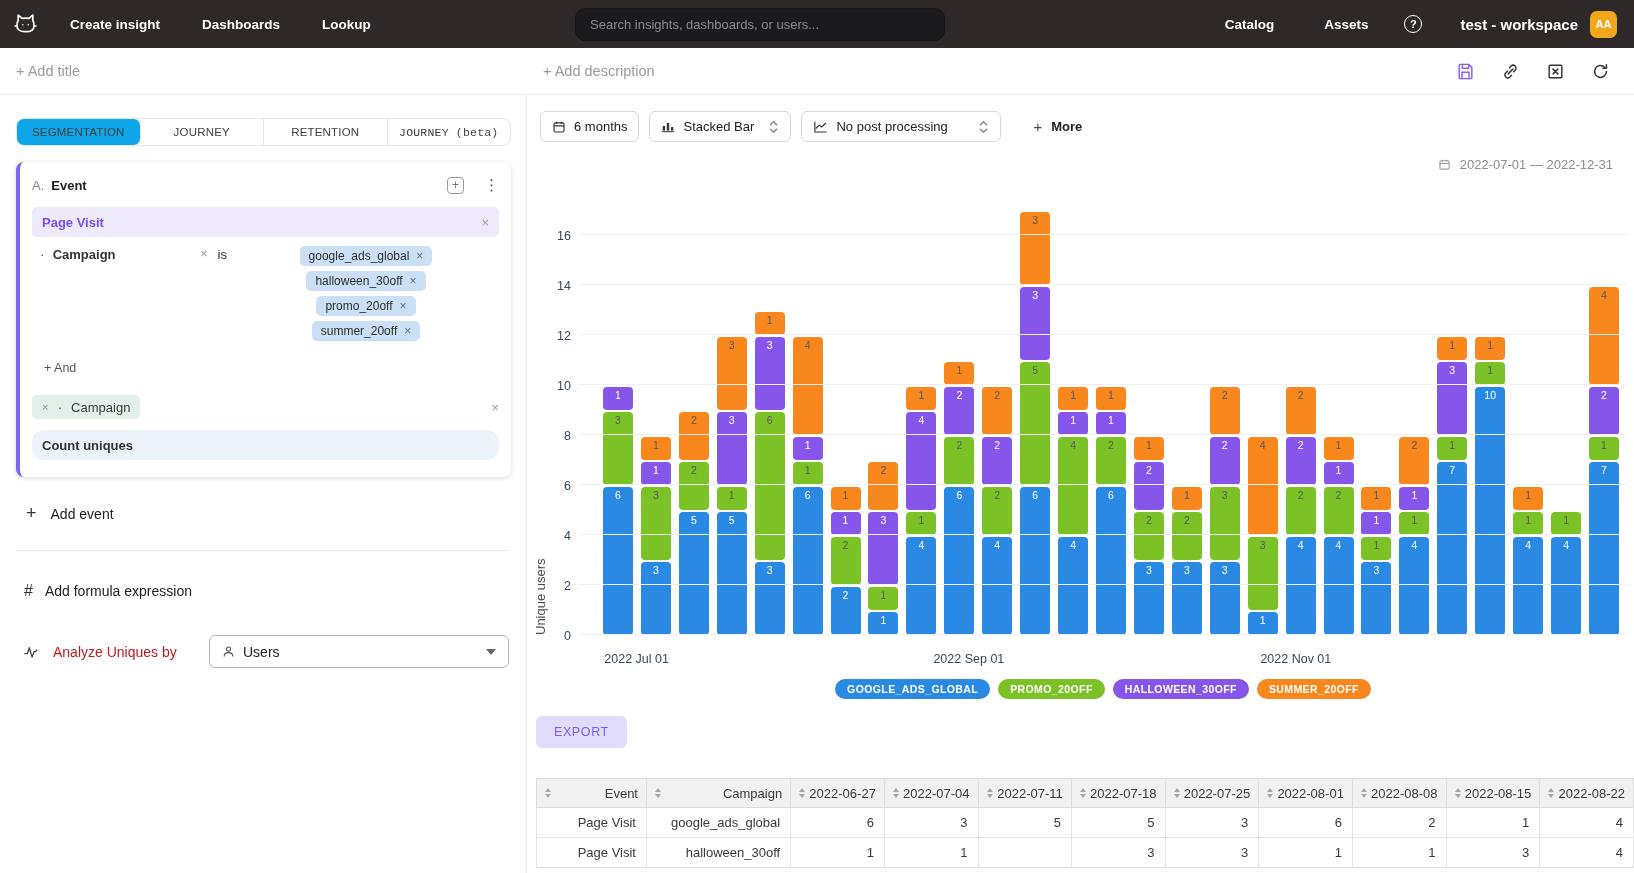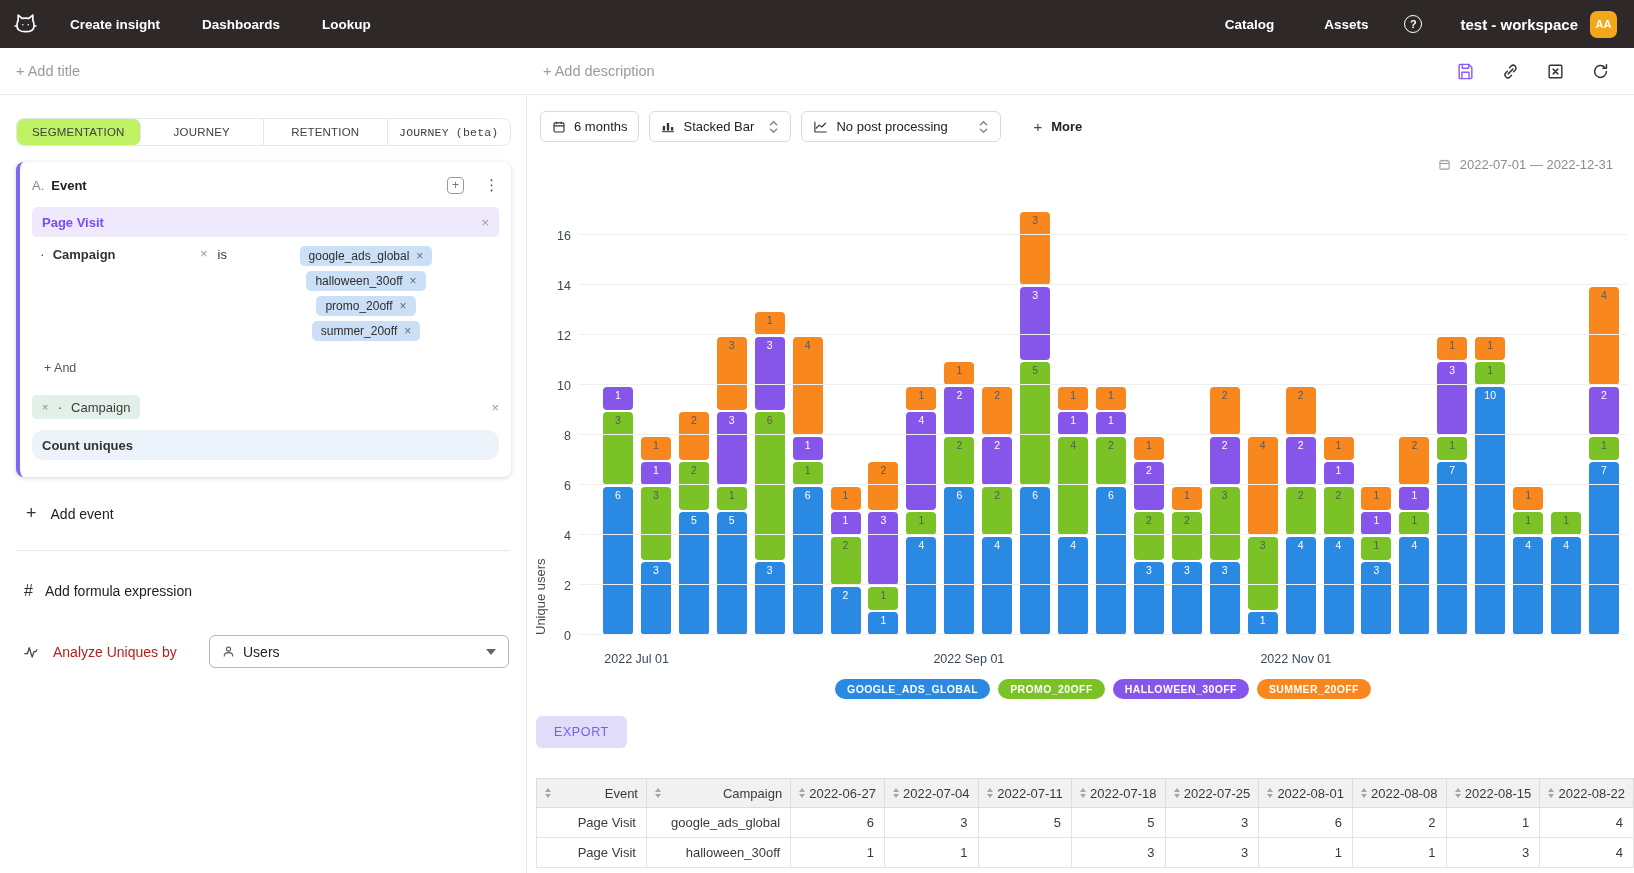--- a/index.html
+++ b/index.html
@@ -33,21 +33,21 @@
   .main { display:flex; height:778px; }
   .left-panel { width:527px; border-right:1px solid #ececec; position:relative; flex:none; }
   .content { flex:1; position:relative; }
 
   
   .tabs { position:absolute; left:16px; top:23px; width:495px; height:28px; border:1px solid #e6e6e6;
     border-radius:8px; display:flex; }
   .tab { flex:1; display:flex; align-items:center; justify-content:center; font-size:11.5px; color:#3f3f3f;
     letter-spacing:.2px; border-right:1px solid #e6e6e6; cursor:pointer; }
   .tab:last-child { border-right:none;font-family:Liberation Mono, monospace; }
-  .tab.active { background:#bef264; border-radius:7px; }
+  .tab.active { background:#0ea5e9; border-radius:7px; }
 
   .event-card { position:absolute; left:16px; top:67px; width:495px; height:315px; background:#fff;
     border-radius:8px; border-left:4px solid #7d66f0; box-shadow:0 1px 5px rgba(0,0,0,.16); padding:12px 12px; }
   .card-head { display:flex; align-items:center; height:22px; }
   .card-letter { color:#8a8a8a; font-size:13px; margin-right:7px; }
   .card-title { font-size:13px; font-weight:bold; color:#232323; }
   .plus-square { margin-left:auto; width:17px; height:17px; border:1.5px solid #9a9a9a; border-radius:4px;
     color:#777; font-size:12px; display:flex; align-items:center; justify-content:center; cursor:pointer; }
   .kebab { margin-left:20px; color:#555; font-size:15px; letter-spacing:0; cursor:pointer; }
   .pv-row { margin-top:11px; height:30px; background:#eeeafc; border-radius:5px; display:flex; align-items:center;
@@ -141,20 +141,21 @@
     <svg width="27" height="27" viewBox="0 0 24 24" fill="none" stroke="#fff" stroke-width="1.5" stroke-linejoin="round">
       <path d="M5.5 8.2 V3.6 L9 6.6 Q12 6 15 6.6 L18.5 3.6 V8.2 Q19.6 10.2 19.6 13 Q19.6 18.4 12 18.4 Q4.4 18.4 4.4 13 Q4.4 10.2 5.5 8.2 Z"></path>
       <circle cx="9.6" cy="12.2" r="0.7" fill="#fff" stroke="none"></circle>
       <circle cx="14.4" cy="12.2" r="0.7" fill="#fff" stroke="none"></circle>
       <path d="M2.2 13.4 H4.4 M19.6 13.4 H21.8" stroke-width="1.3"></path>
     </svg>
   </div>
   <span class="nav-link">Create insight</span>
   <span class="nav-link">Dashboards</span>
   <span class="nav-link">Lookup</span>
+  <input class="nav-search" placeholder="Search insights, dashboards, or users..." style="">
   <div class="nav-right">
     <span class="nav-link" style="margin-right:50px;">Catalog</span>
     <span class="nav-link" style="margin-right:36px;">Assets</span>
     <span class="help-circle" style="margin-right:38px;">?</span>
     <span class="workspace" style="margin-right:12px;">test - workspace</span>
     <span class="avatar" style="margin-right:17px;">AA</span>
   </div>
 </div>
 
 <div class="subheader">

